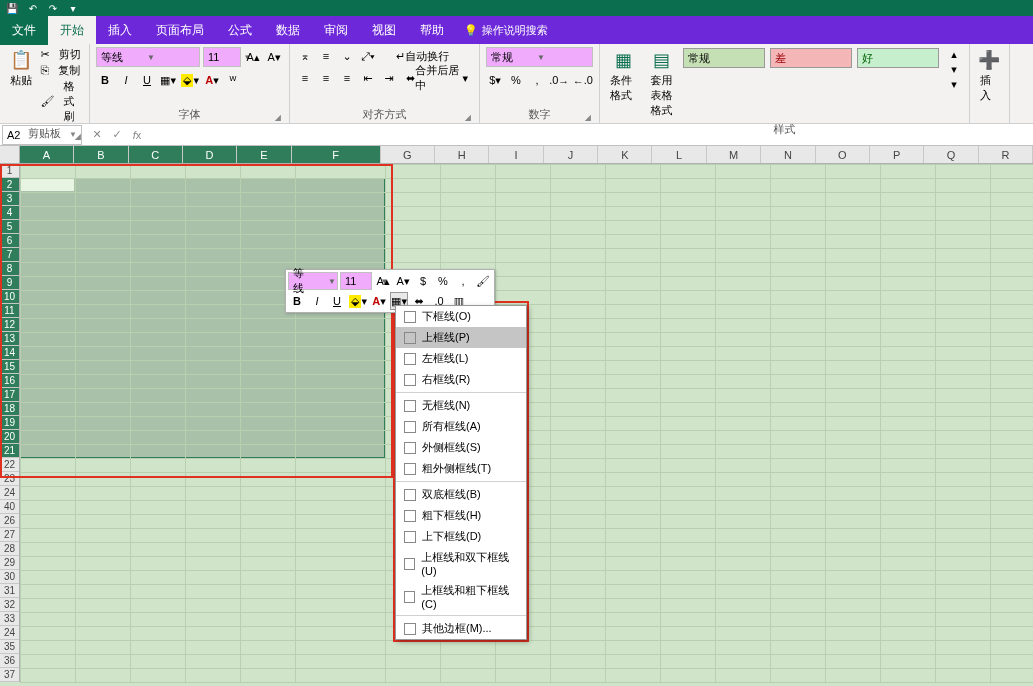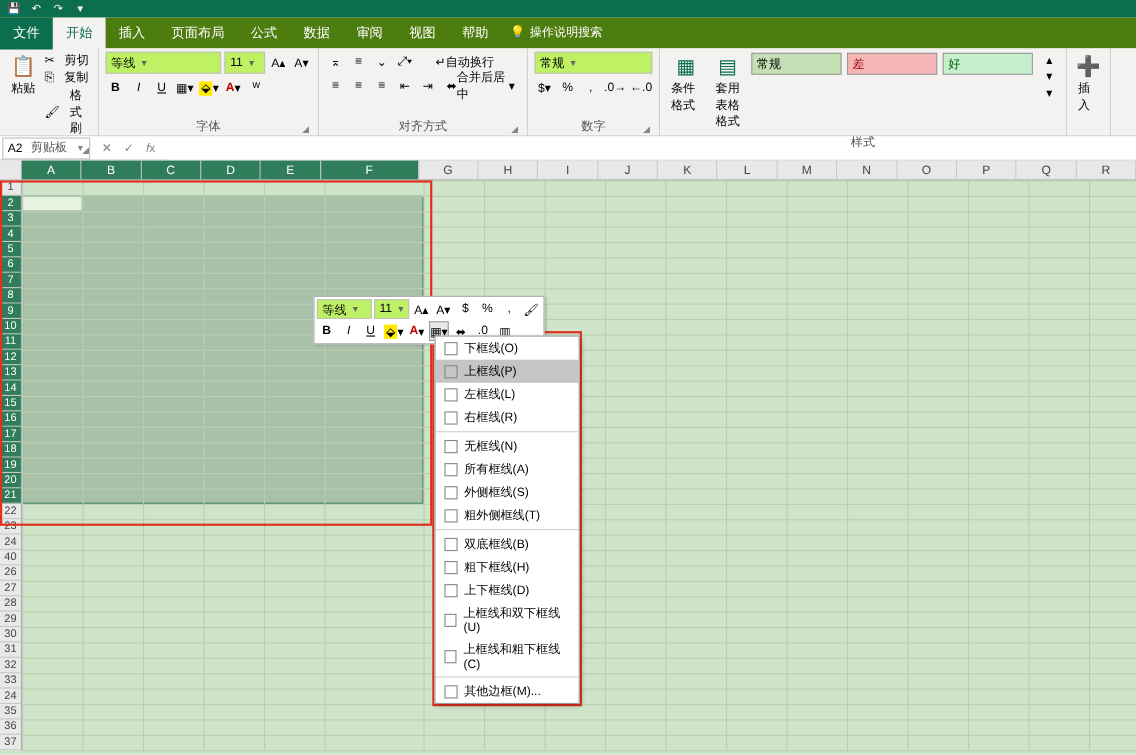--- a/index.html
+++ b/index.html
@@ -5,37 +5,37 @@
 * { margin:0; padding:0; box-sizing:border-box; font-family:"Microsoft YaHei",Arial,sans-serif; }
 body { background:#fff; width:1033px; height:686px; overflow:hidden; font-size:11px; }
 
 
 .titlebar { height:16px; background:#0b6e4f; display:flex; align-items:center; color:#fff; }
 .qat { display:flex; align-items:center; gap:6px; padding-left:6px; }
 .qat-btn { width:14px; height:14px; display:flex; align-items:center; justify-content:center; cursor:pointer; font-size:10px; color:#fff; }
 .title-center { flex:1; text-align:center; font-size:11px; }
 
 
-.menubar { height:28px; background:#4d7c0f; display:flex; align-items:flex-start; }
+.menubar { height:28px; background:#6d28d9; display:flex; align-items:center; }
 .menu-tab { padding:6px 12px; color:#fff; font-size:12px; cursor:pointer; }
 .menu-tab.file { background:#0b6e4f; }
 .menu-tab.active { background:#f3f2f1; color:#0b6e4f; }
 .tell-me { display:flex; align-items:center; gap:4px; color:#fff; padding:6px 8px; }
 
 
 .ribbon { height:80px; background:#f3f2f1; border-bottom:1px solid #d0d0d0; display:flex; }
 .group { border-right:1px solid #d0d0d0; padding:3px 6px 0 6px; display:flex; flex-direction:column; justify-content:space-between; height:80px; }
 .group-label { text-align:center; font-size:11px; color:#555; padding:2px 0; position:relative; }
 .group-label .dl { position:absolute; right:2px; bottom:2px; font-size:8px; color:#888; }
 .btn-col { display:flex; flex-direction:column; align-items:center; justify-content:center; gap:2px; cursor:pointer; padding:2px 4px; }
 .btn-col .ic { font-size:18px; color:#0b6e4f; }
 .btn-col .lbl { font-size:11px; }
 .row { display:flex; align-items:center; gap:3px; }
 .small-btn { min-width:18px; height:18px; display:flex; align-items:center; justify-content:center; cursor:pointer; border:1px solid transparent; font-size:11px; }
-.combo { height:20px; border:1px solid #c0c0c0; background:#bef264; display:flex; align-items:center; padding:0 4px; font-size:11px; }
+.combo { height:20px; border:1px solid #c0c0c0; background:#f0abfc; display:flex; align-items:center; padding:0 4px; font-size:11px;gap:20px; }
 .combo .dd { margin-left:4px; font-size:8px; color:#666; }
 .clipboard-side { display:flex; flex-direction:column; gap:1px; }
 .clipboard-side .row { font-size:11px; cursor:pointer; }
 
 
 .style-cell { width:82px; height:20px; border:1px solid #999; display:flex; align-items:center; padding-left:4px; font-size:11px; margin:1px; cursor:pointer; }
 .sc-normal { background:#c5e0b4; }
 .sc-bad { background:#f4b6b6; color:#9c0006; }
 .sc-good { background:#c6efce; color:#006100; }
 .sc-neutral { background:#c5e0b4; }

